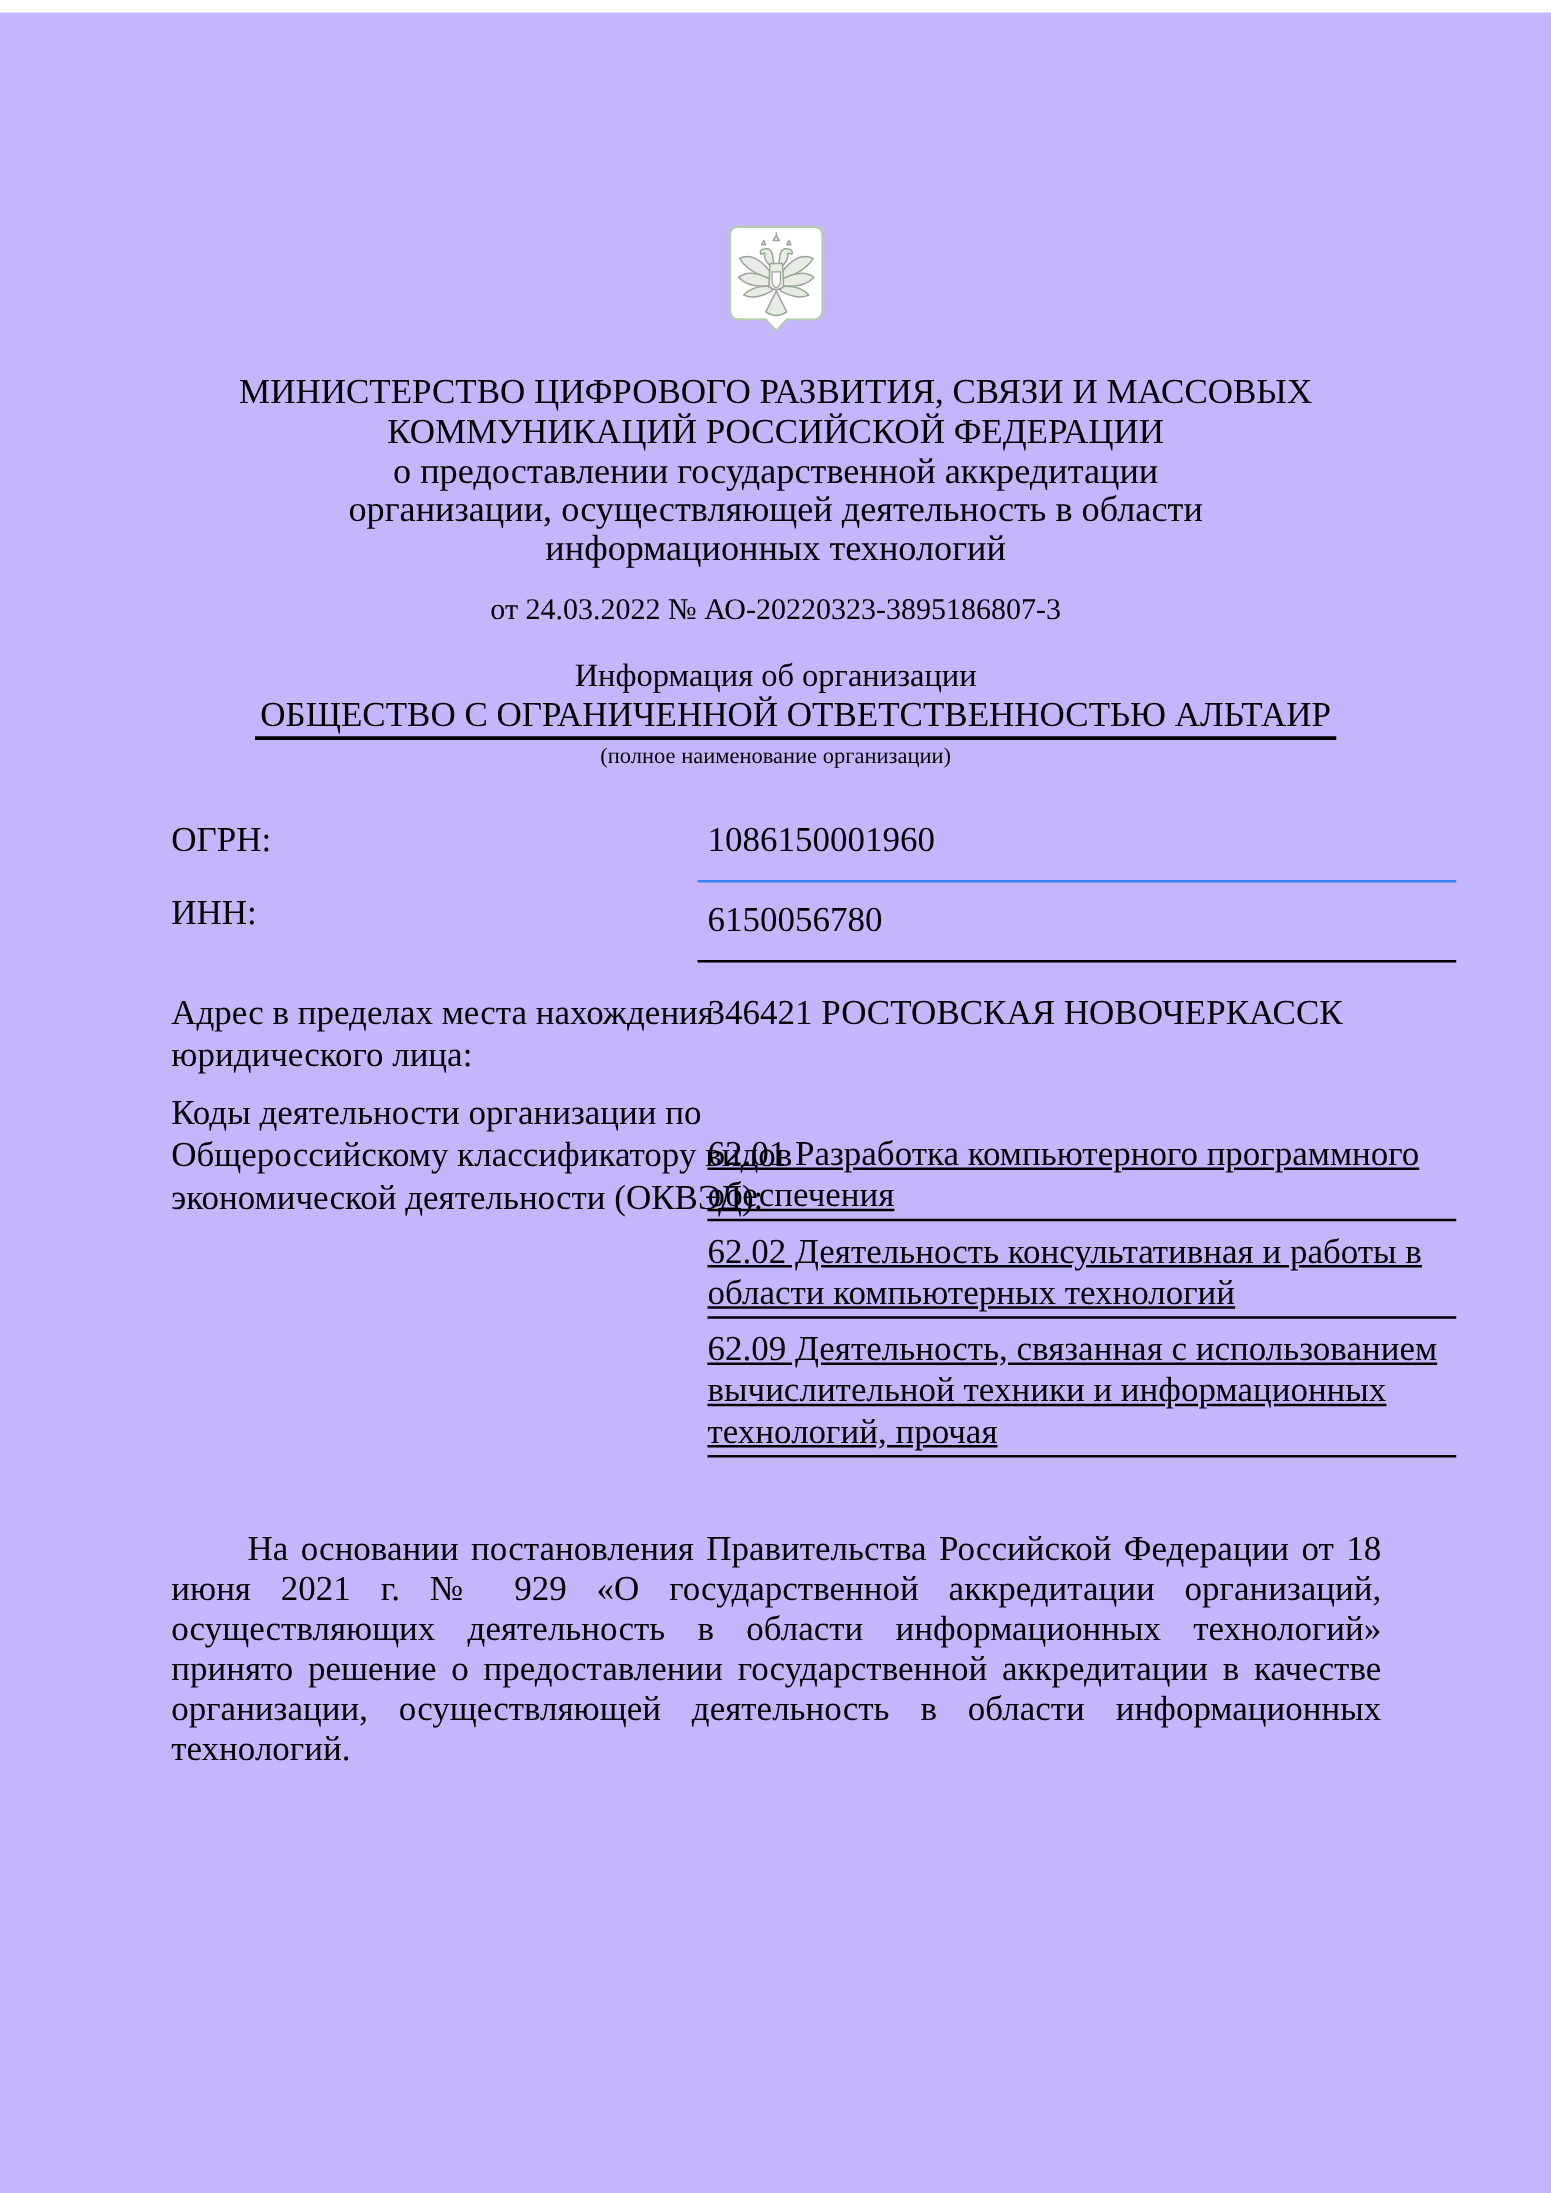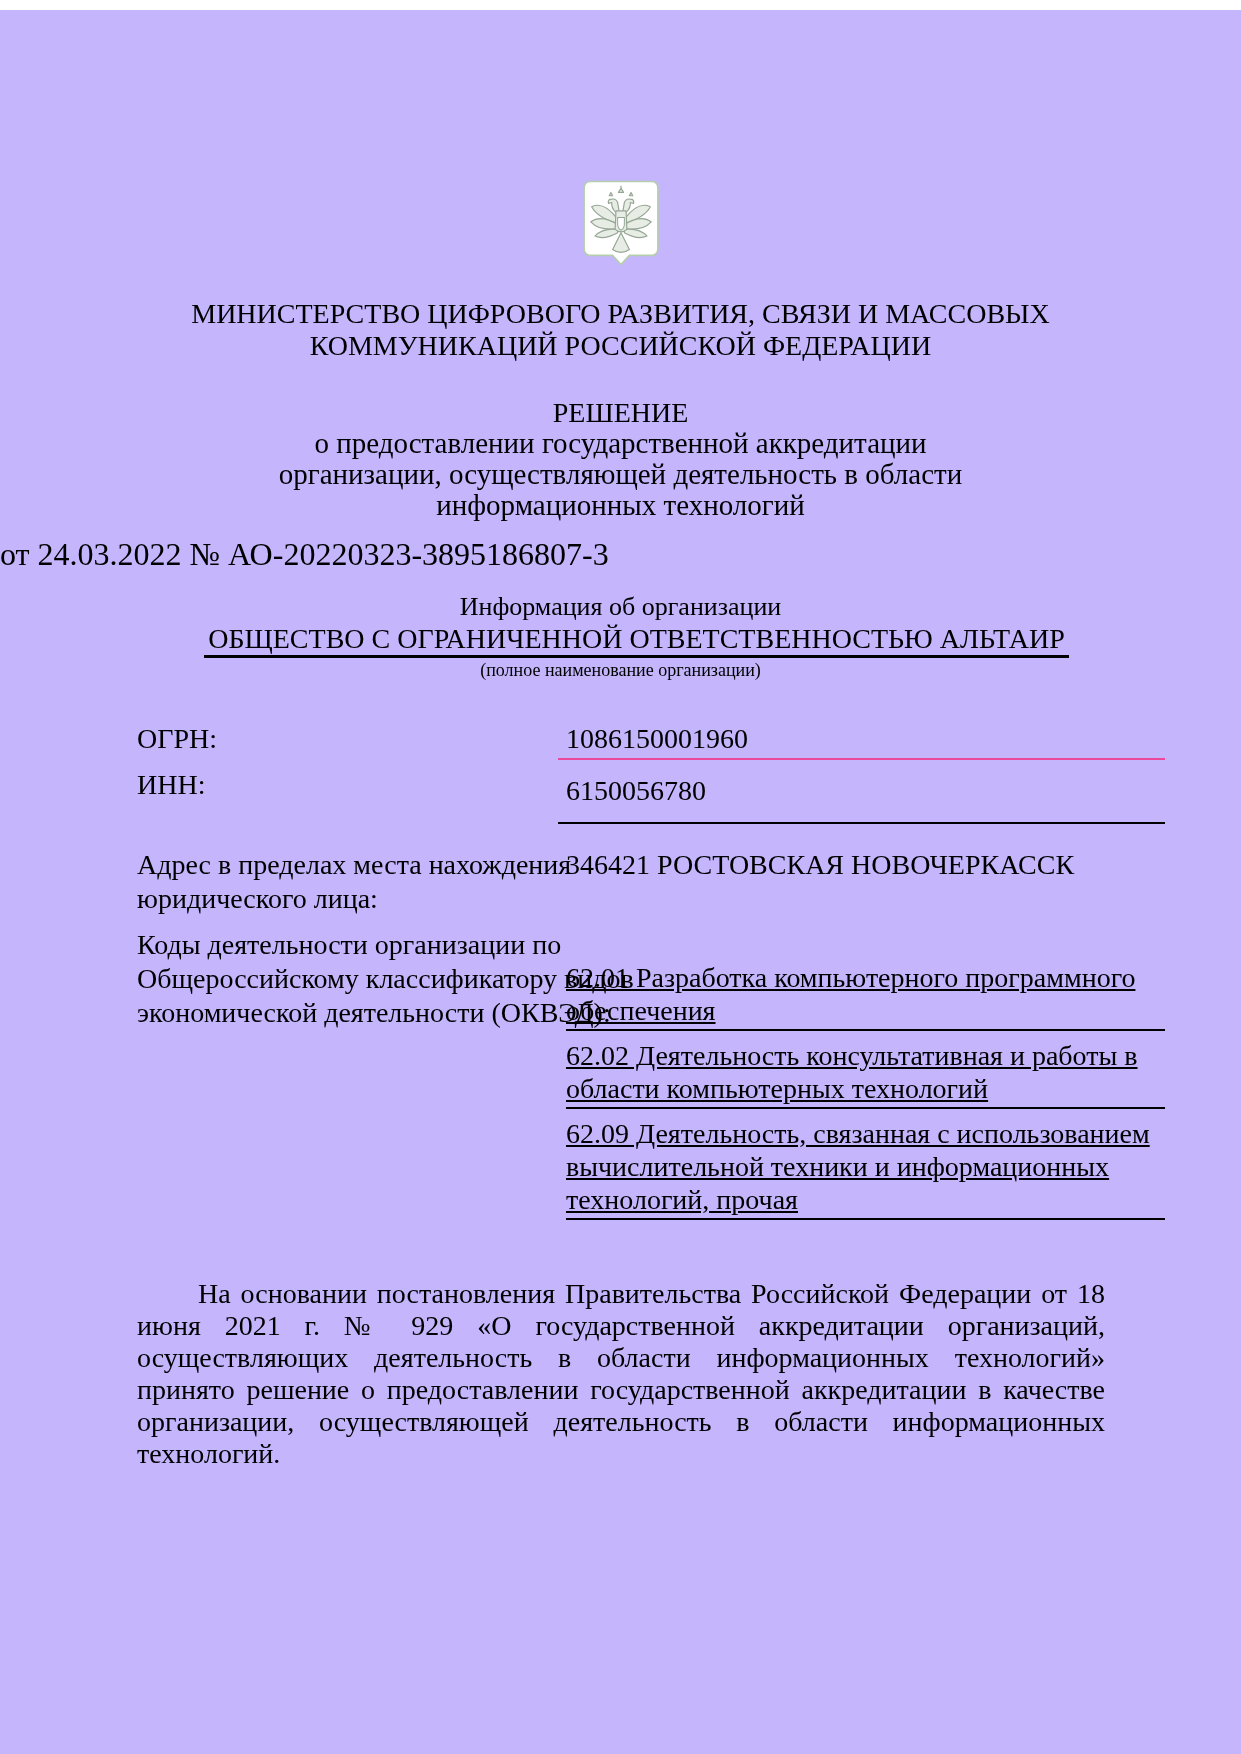--- a/index.html
+++ b/index.html
@@ -37,23 +37,23 @@
     line-height: 30px;
     text-align: center;
   }
   .doc-subtitle {
     font-size: 29px;
     line-height: 31px;
     text-align: center;
   }
   .date-line {
     margin-top: 18px;
-    font-size: 32px;
+    font-size: 24px;
     line-height: 30px;
-    text-align: left;
+    text-align: center;
   }
   .info-heading {
     margin-top: 24px;
     font-size: 26px;
     line-height: 28px;
     text-align: center;
     font-family: Liberation Serif, serif;
   }
   .org-name-row { text-align: center; margin-top: 3px; padding-left: 32px; }
   .org-name {
@@ -74,21 +74,21 @@
     width: 1028px;
     font-size: 28px;
   }
   .field-row {
     display: grid;
     grid-template-columns: 421px 607px;
     align-items: start;
   }
   .f-label { white-space: nowrap; line-height: 34px; }
   .f-value { line-height: 34px; padding-left: 8px; }
-  .row-ogrn .f-value { border-bottom: 2px solid #ec4899; padding-bottom: 2px; }
+  .row-ogrn .f-value { border-bottom: 2px solid #3b82f6; padding-bottom: 14px; }
   .row-inn { margin-top: 8px; }
   .row-inn .f-value { padding-top: 6px; padding-bottom: 14px; border-bottom: 2px solid #000; }
   .row-address { margin-top: 24px; }
   .row-address .val-line2 { border-bottom: 2px solid #000; padding-bottom: 3px; }
   .row-okved { margin-top: 12px; }
   .okved-values { margin-top: 33px; text-decoration: underline; }
   .okved-item .line { line-height: 33px; }
   .okved-item .line.last {
     border-bottom: 2px solid #000;
     padding-bottom: 2px;
@@ -129,21 +129,20 @@
       </g>
       <path d="M46 46 h8 v8 q0 5 -4 7 q-4 -2 -4 -7 Z" fill="#ffffff" stroke="#96a694" stroke-width="1.2"></path>
     </svg>
   </div>
 
   <div class="ministry">
     <div>МИНИСТЕРСТВО ЦИФРОВОГО РАЗВИТИЯ, СВЯЗИ И МАССОВЫХ</div>
     <div>КОММУНИКАЦИЙ РОССИЙСКОЙ ФЕДЕРАЦИИ</div>
   </div>
 
-  <div class="doc-title">РЕШЕНИЕ</div>
   <div class="doc-subtitle">
     <div>о предоставлении государственной аккредитации</div>
     <div>организации, осуществляющей деятельность в области</div>
     <div>информационных технологий</div>
   </div>
 
   <div class="date-line">от 24.03.2022 № АО-20220323-3895186807-3</div>
 
   <div class="info-heading">Информация об организации</div>
   <div class="org-name-row">

